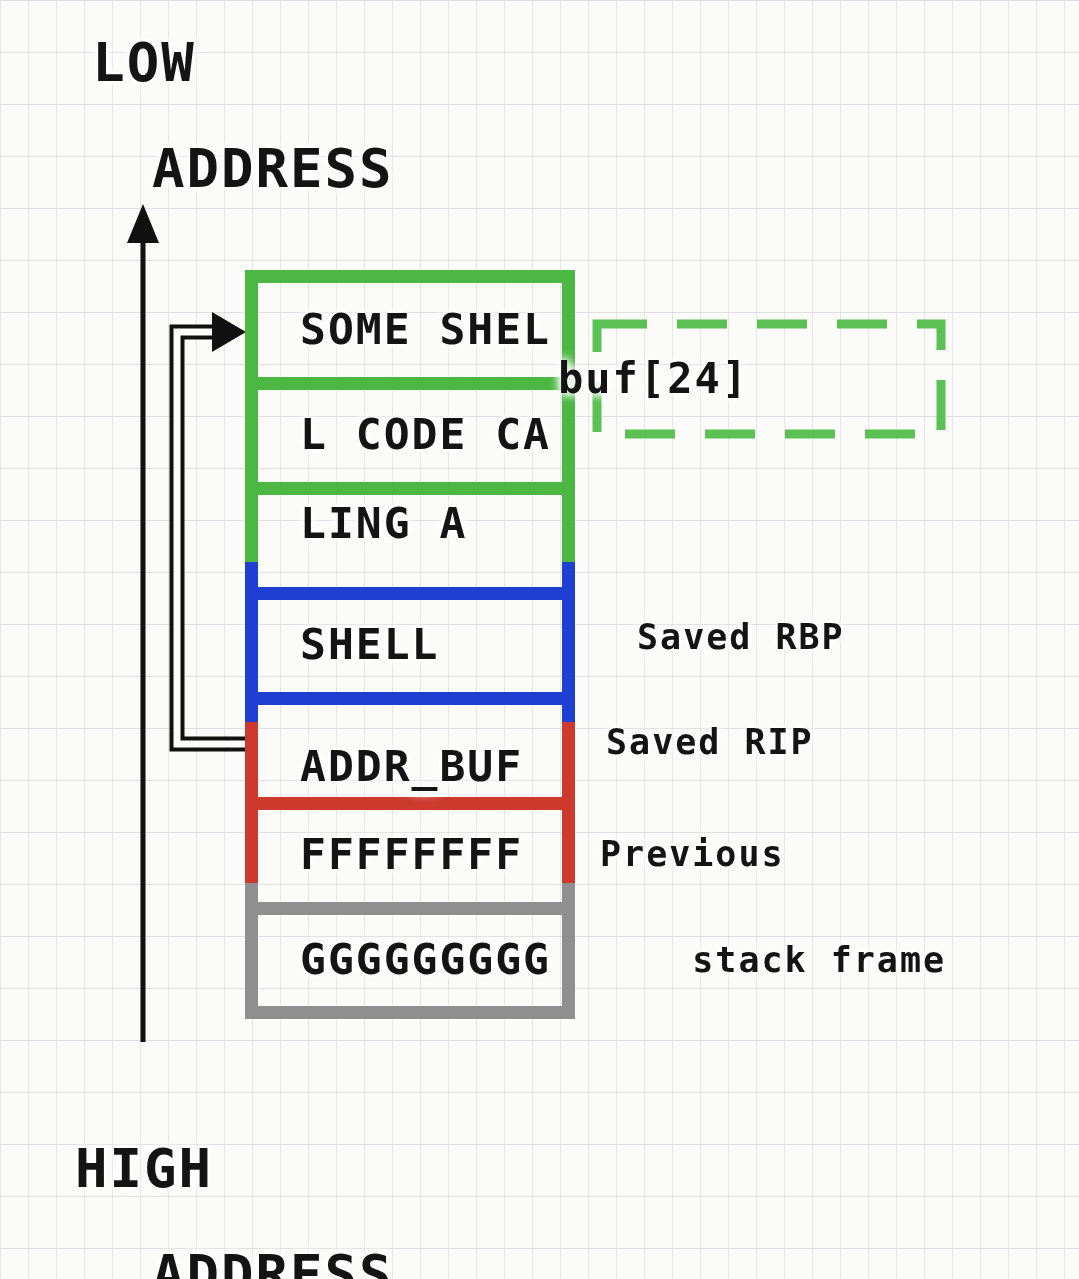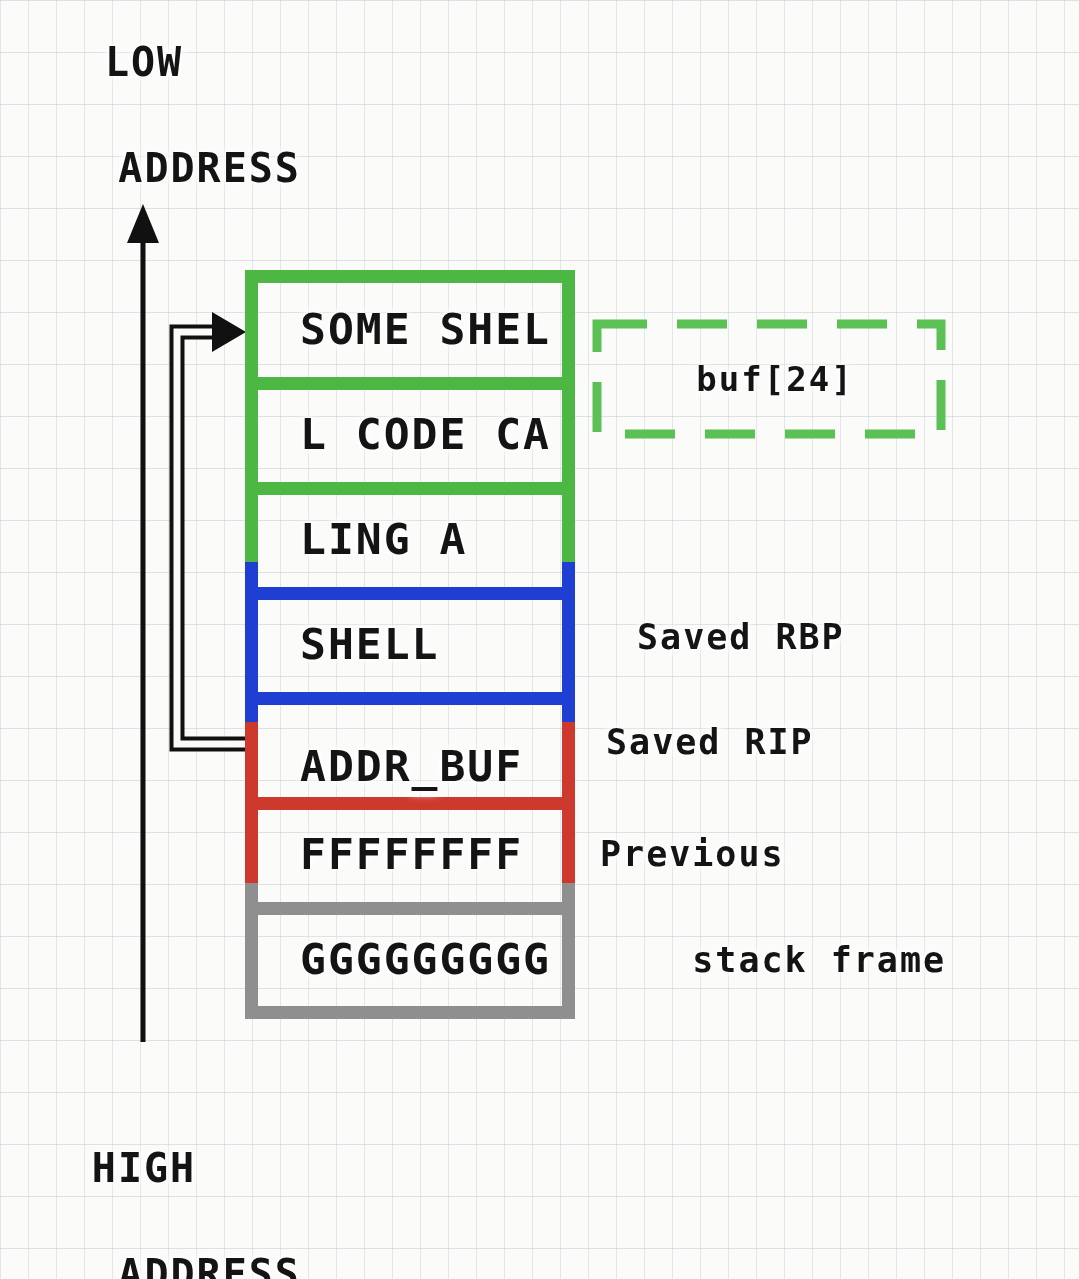--- a/index.html
+++ b/index.html
@@ -11,21 +11,21 @@
     background-image:
       linear-gradient(to right, rgba(198,200,208,0.42) 1.5px, transparent 1.5px),
       linear-gradient(to bottom, rgba(192,194,202,0.48) 1.5px, transparent 1.5px);
     background-size:28px 52px;
     font-family:"DejaVu Sans Mono","Liberation Mono",monospace;
     color:#141414;
   }
   .halo{ text-shadow:0 0 9px #fff,0 0 9px #fff,0 0 12px #fff; }
   .corner-label{
     position:absolute;left:14px;width:260px;
-    text-align:center;font-size:40px;font-weight:bold;line-height:53px;
+    text-align:center;font-size:54px;font-weight:bold;line-height:53px;
     letter-spacing:2px;white-space:pre;
   }
   #low-address{ top:36px; }
   #high-address{ top:1142px; }
   svg{ position:absolute;display:block; }
   #up-arrow{ left:123px;top:202px; }
   #return-arrow{ left:150px;top:300px; }
   
   .column{ position:absolute;left:245px;top:270px;width:386px;height:749px; }
   .divider{ position:absolute;left:0;width:330px;height:13px; }
@@ -35,23 +35,23 @@
   .c-blue{ background:#1E3FD2; }
   .c-red{ background:#CE392D; }
   .c-gray{ background:#8F8F8F; }
   .cell-label{
     position:absolute;left:55px;height:93px;line-height:93px;
     font-size:43px;font-weight:bold;letter-spacing:2px;white-space:pre;
   }
   
   #buf-box{ left:590px;top:317px; }
   #buf-label{
-    position:absolute;left:596px;top:317px;width:358px;height:124px;
-    line-height:124px;text-align:center;
-    font-size:34px;font-weight:bold;letter-spacing:2px;
+    position:absolute;left:558px;top:317px;width:358px;height:124px;
+    line-height:124px;text-align:left;
+    font-size:42px;font-weight:bold;letter-spacing:2px;
   }
   .side-note{
     position:absolute;font-size:35px;font-weight:bold;
     letter-spacing:2px;white-space:pre;
   }
   #saved-rbp{ left:637px;top:617px; }
   #saved-rip{ left:606px;top:722px; }
   #prev-frame{
     left:600px;top:828px;width:336px;
     text-align:left;line-height:53px;
@@ -92,21 +92,21 @@
     <div class="divider c-green" style="top:107px;"></div>
     <div class="divider c-green" style="top:212px;"></div>
     <div class="divider c-blue" style="top:317px;"></div>
     <div class="divider c-blue" style="top:422px;"></div>
     <div class="divider c-red" style="top:527px;"></div>
     <div class="divider c-gray" style="top:632px;"></div>
     <div class="divider c-gray" style="top:736px;"></div>
 
     <div class="cell-label halo" style="top:13px;">SOME SHEL</div>
     <div class="cell-label halo" style="top:118px;">L CODE CA</div>
-    <div class="cell-label halo" style="top:223px;">LING A</div>
+    <div class="cell-label halo" style="top:207px;">LING A</div>
     <div class="cell-label halo" style="top:328px;">SHELL</div>
     <div class="cell-label halo" style="top:450px;">ADDR_BUF</div>
     <div class="cell-label halo" style="top:538px;">FFFFFFFF</div>
     <div class="cell-label halo" style="top:643px;">GGGGGGGGG</div>
   </div>
 
   <svg id="buf-box" width="358" height="124" viewBox="0 0 358 124">
     <rect x="7" y="7" width="344" height="110" fill="none" stroke="#5CC154" stroke-width="9" stroke-dasharray="50 30"></rect>
   </svg>
   <div id="buf-label" class="halo">buf[24]</div>

